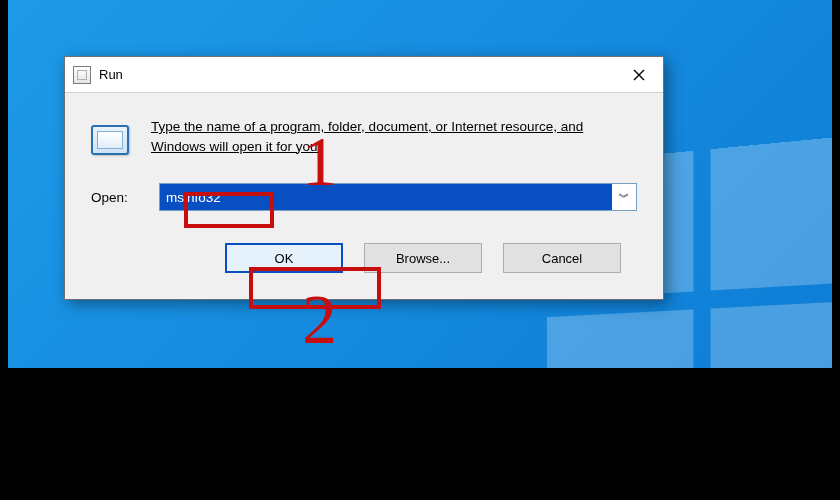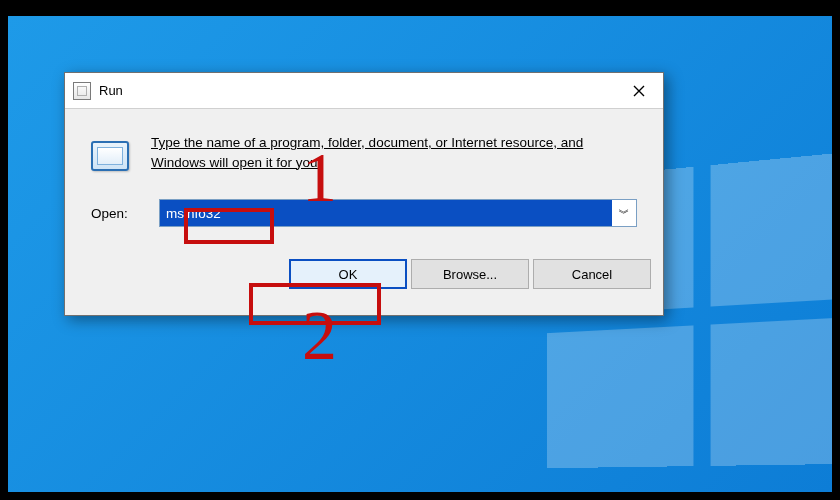--- a/index.html
+++ b/index.html
@@ -6,22 +6,22 @@
     body {
       font-family: "Segoe UI", Tahoma, sans-serif;
       width: 840px;
       height: 500px;
       overflow: hidden;
       position: relative;
       background: #000;
     }
     .desktop {
       position: absolute;
-      left: 8px; top: 16px;
-      width: 824px; height: 476px;
+      left: 8px; top: 0;
+      width: 824px; height: 368px;
       background: linear-gradient(135deg, #1e9ae8 0%, #0d7dd6 100%);
       overflow: hidden;
     }
     .win-logo {
       position: absolute;
       right: -40px; top: 150px;
       width: 340px; height: 300px;
       display: grid;
       grid-template-columns: 1fr 1fr;
       grid-template-rows: 1fr 1fr;
@@ -138,24 +138,24 @@
       color: #fff;
     }
     .combo-chevron {
       width: 24px;
       display: flex; align-items: center; justify-content: center;
       color: #333;
       font-size: 11px;
       cursor: pointer;
     }
     .button-row {
-      padding: 24px 12px 26px 26px;
+      padding: 24px 42px 26px 26px;
       display: flex;
       justify-content: flex-end;
-      gap: 4px;
+      gap: 21px;
       background: #f0f0f0;
     }
     .btn {
       width: 118px; height: 30px;
       background: #e1e1e1;
       border: 1px solid #adadad;
       font-size: 13px;
       font-family: inherit;
       cursor: pointer;
     }

